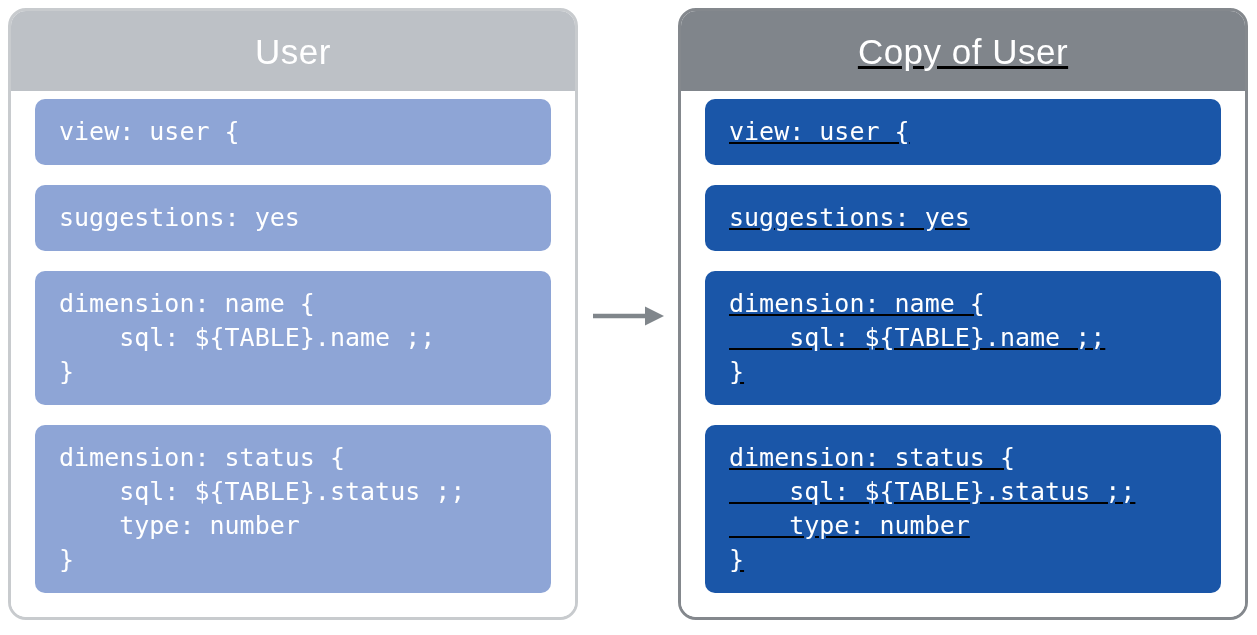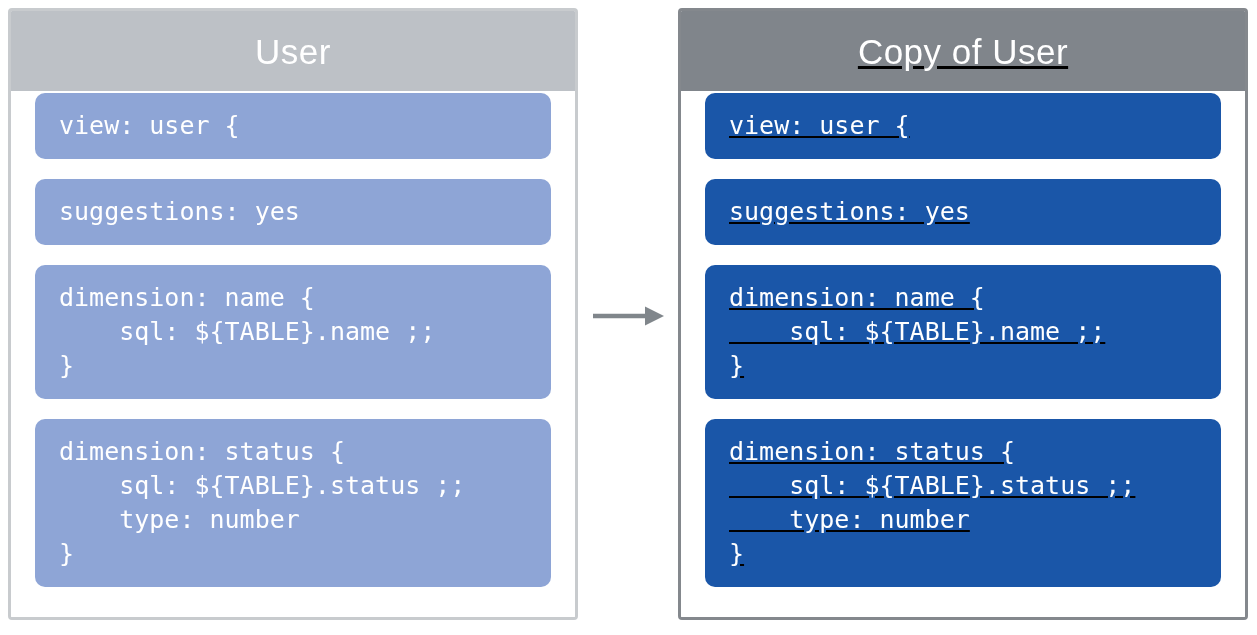--- a/index.html
+++ b/index.html
@@ -13,21 +13,21 @@
     width: 1257px;
     height: 635px;
     background: #ffffff;
     overflow: hidden;
   }
   .panel {
     position: absolute;
     top: 8px;
     width: 570px;
     height: 612px;
-    border-radius: 4px;
+    border-radius: 18px;
     overflow: hidden;
     box-sizing: border-box;
     display: flex;
     flex-direction: column;
     background: var(--panel-body, #ffffff);
   }
   .panel.source {
     left: 8px;
     border: 3px solid var(--source-border, #C8CBCE);
   }
@@ -49,21 +49,21 @@
     font-size: 35px;
     font-weight: 500;
     letter-spacing: 0.5px;
     line-height: 1;
   }
   .panel-body {
     flex: 1 1 auto;
     display: flex;
     flex-direction: column;
     gap: 20px;
-    padding: 2px 24px 16px 24px;
+    padding: 8px 24px 16px 24px;
     background: var(--panel-body, #ffffff);
   }
   .code-block {
     border-radius: 10px;
     padding: 16px 24px;
     color: var(--code-text, #ffffff);
   }
   .panel.source .code-block { background: var(--source-block, #8EA5D6); }
   .panel.copy   .code-block { background: var(--copy-block, #1A56A8); }
   .code-line {

